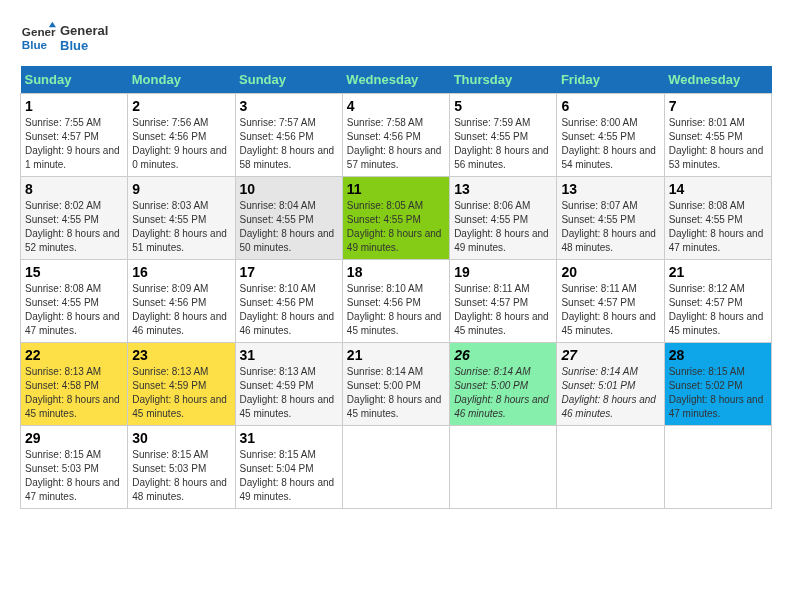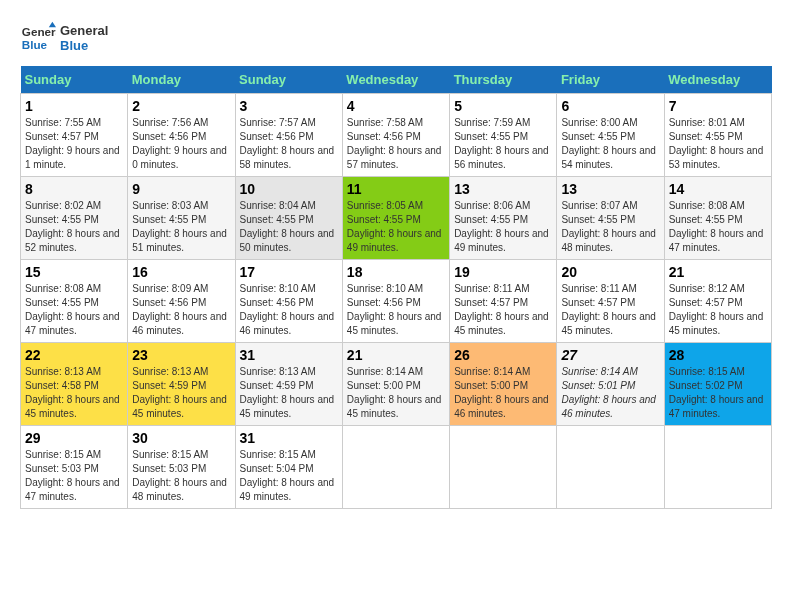--- a/index.html
+++ b/index.html
@@ -314,21 +314,21 @@
         </span>
       </td>
         <td style="background: rgb(245, 245, 245);">
         <span class="day-num">21</span>
         <span class="day-info">
           Sunrise: 8:14 AM<br>
           Sunset: 5:00 PM<br>
           Daylight: 8 hours and 45 minutes.
         </span>
       </td>
-        <td style="background: #fdba74;">
+        <td style="background: #86efac; font-style: italic;">
         <span class="day-num">26</span>
         <span class="day-info">
           Sunrise: 8:14 AM<br>
           Sunset: 5:00 PM<br>
           Daylight: 8 hours and 46 minutes.
         </span>
       </td>
         <td style="background: rgb(245, 245, 245); font-style: italic;">
         <span class="day-num">27</span>
         <span class="day-info">

